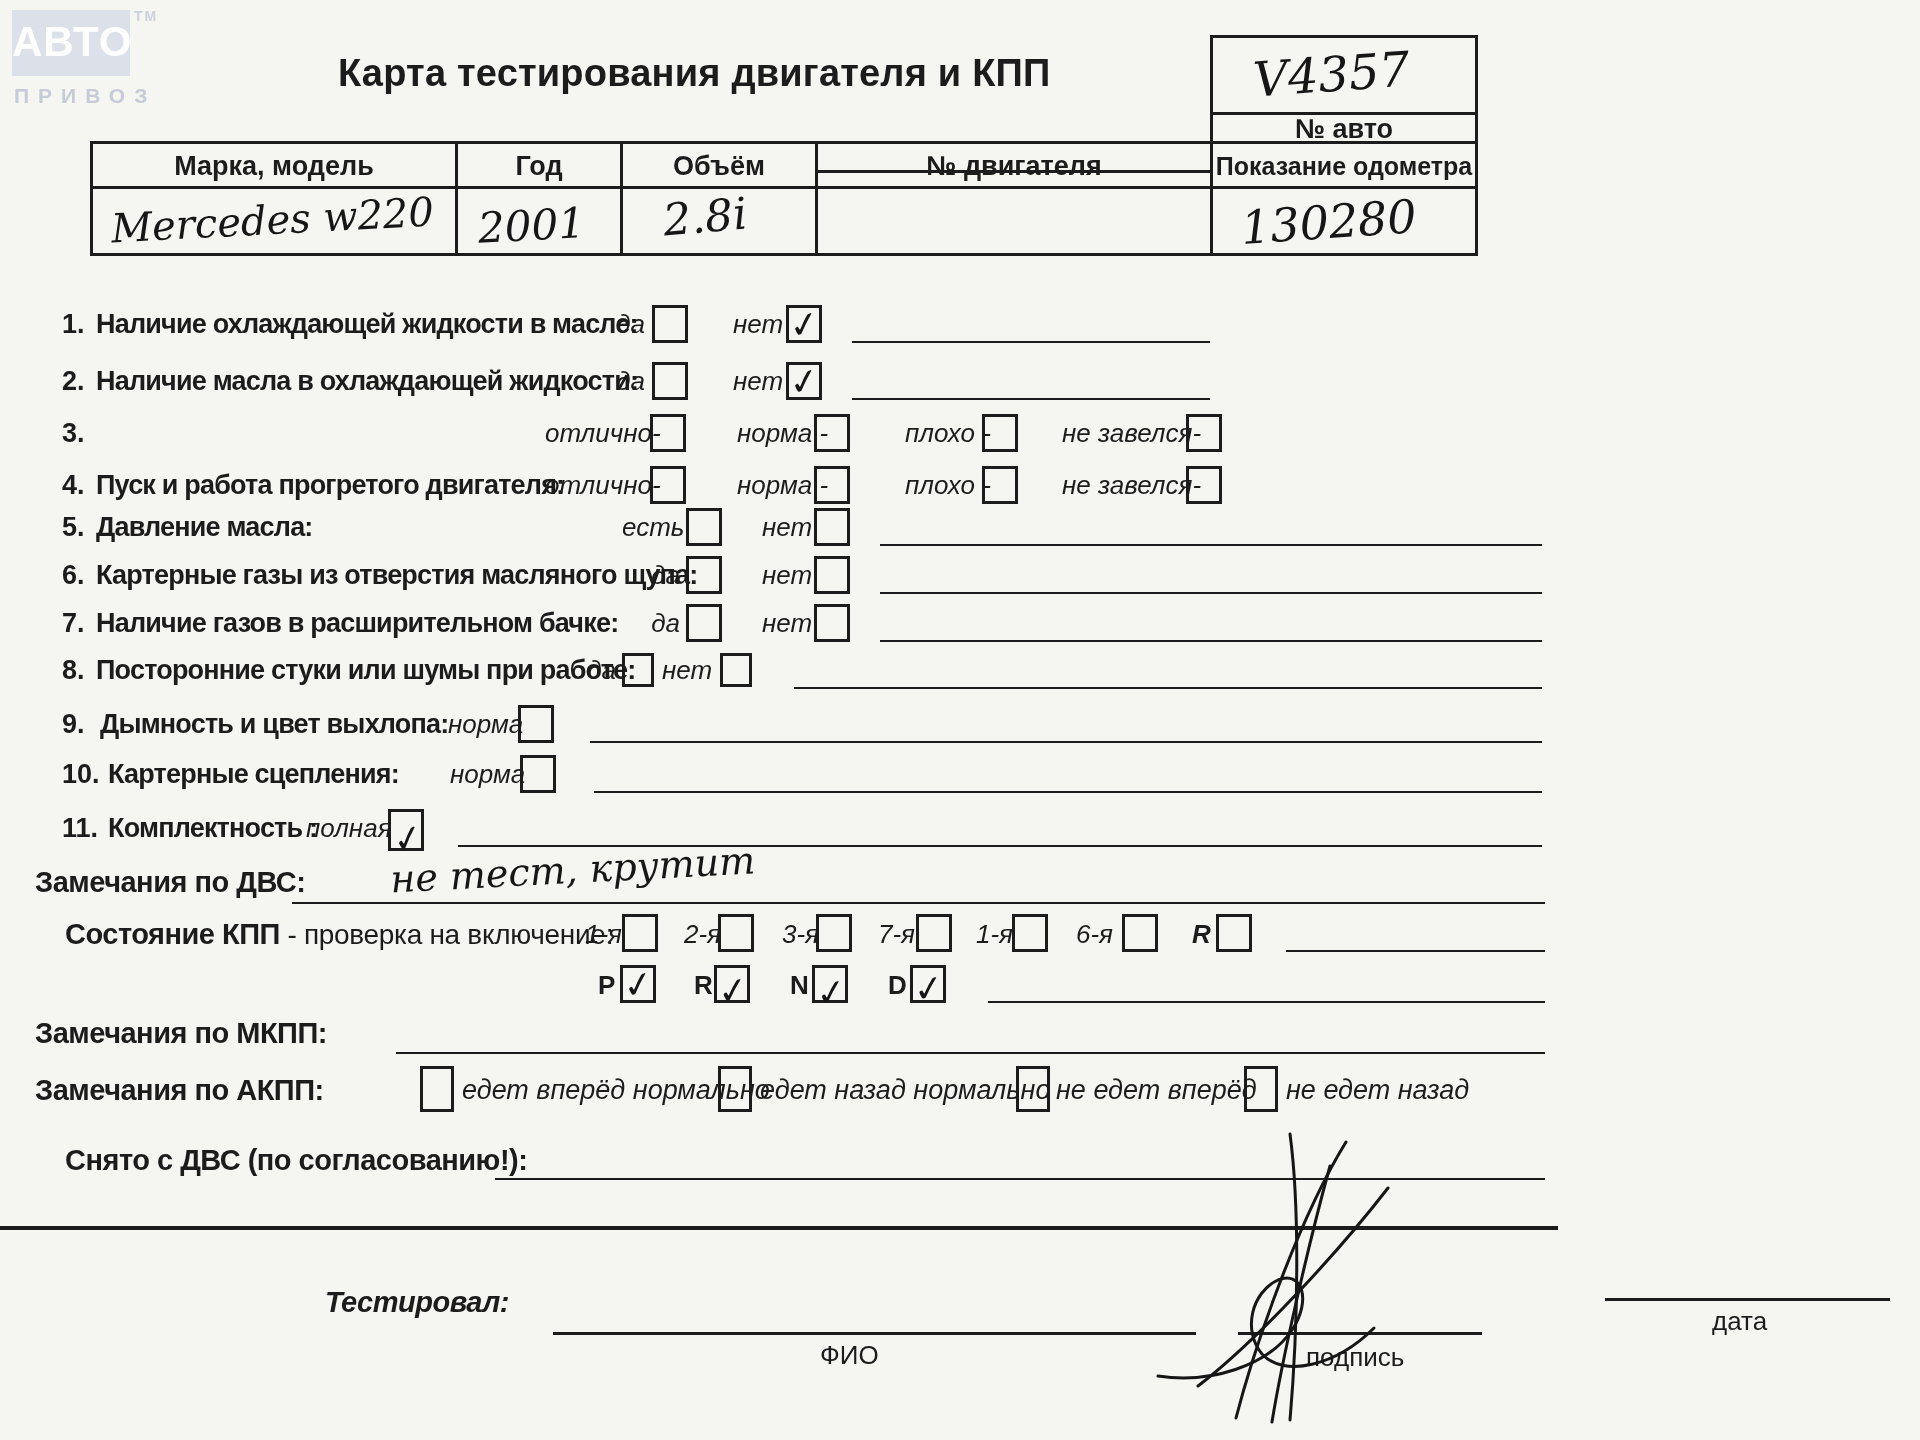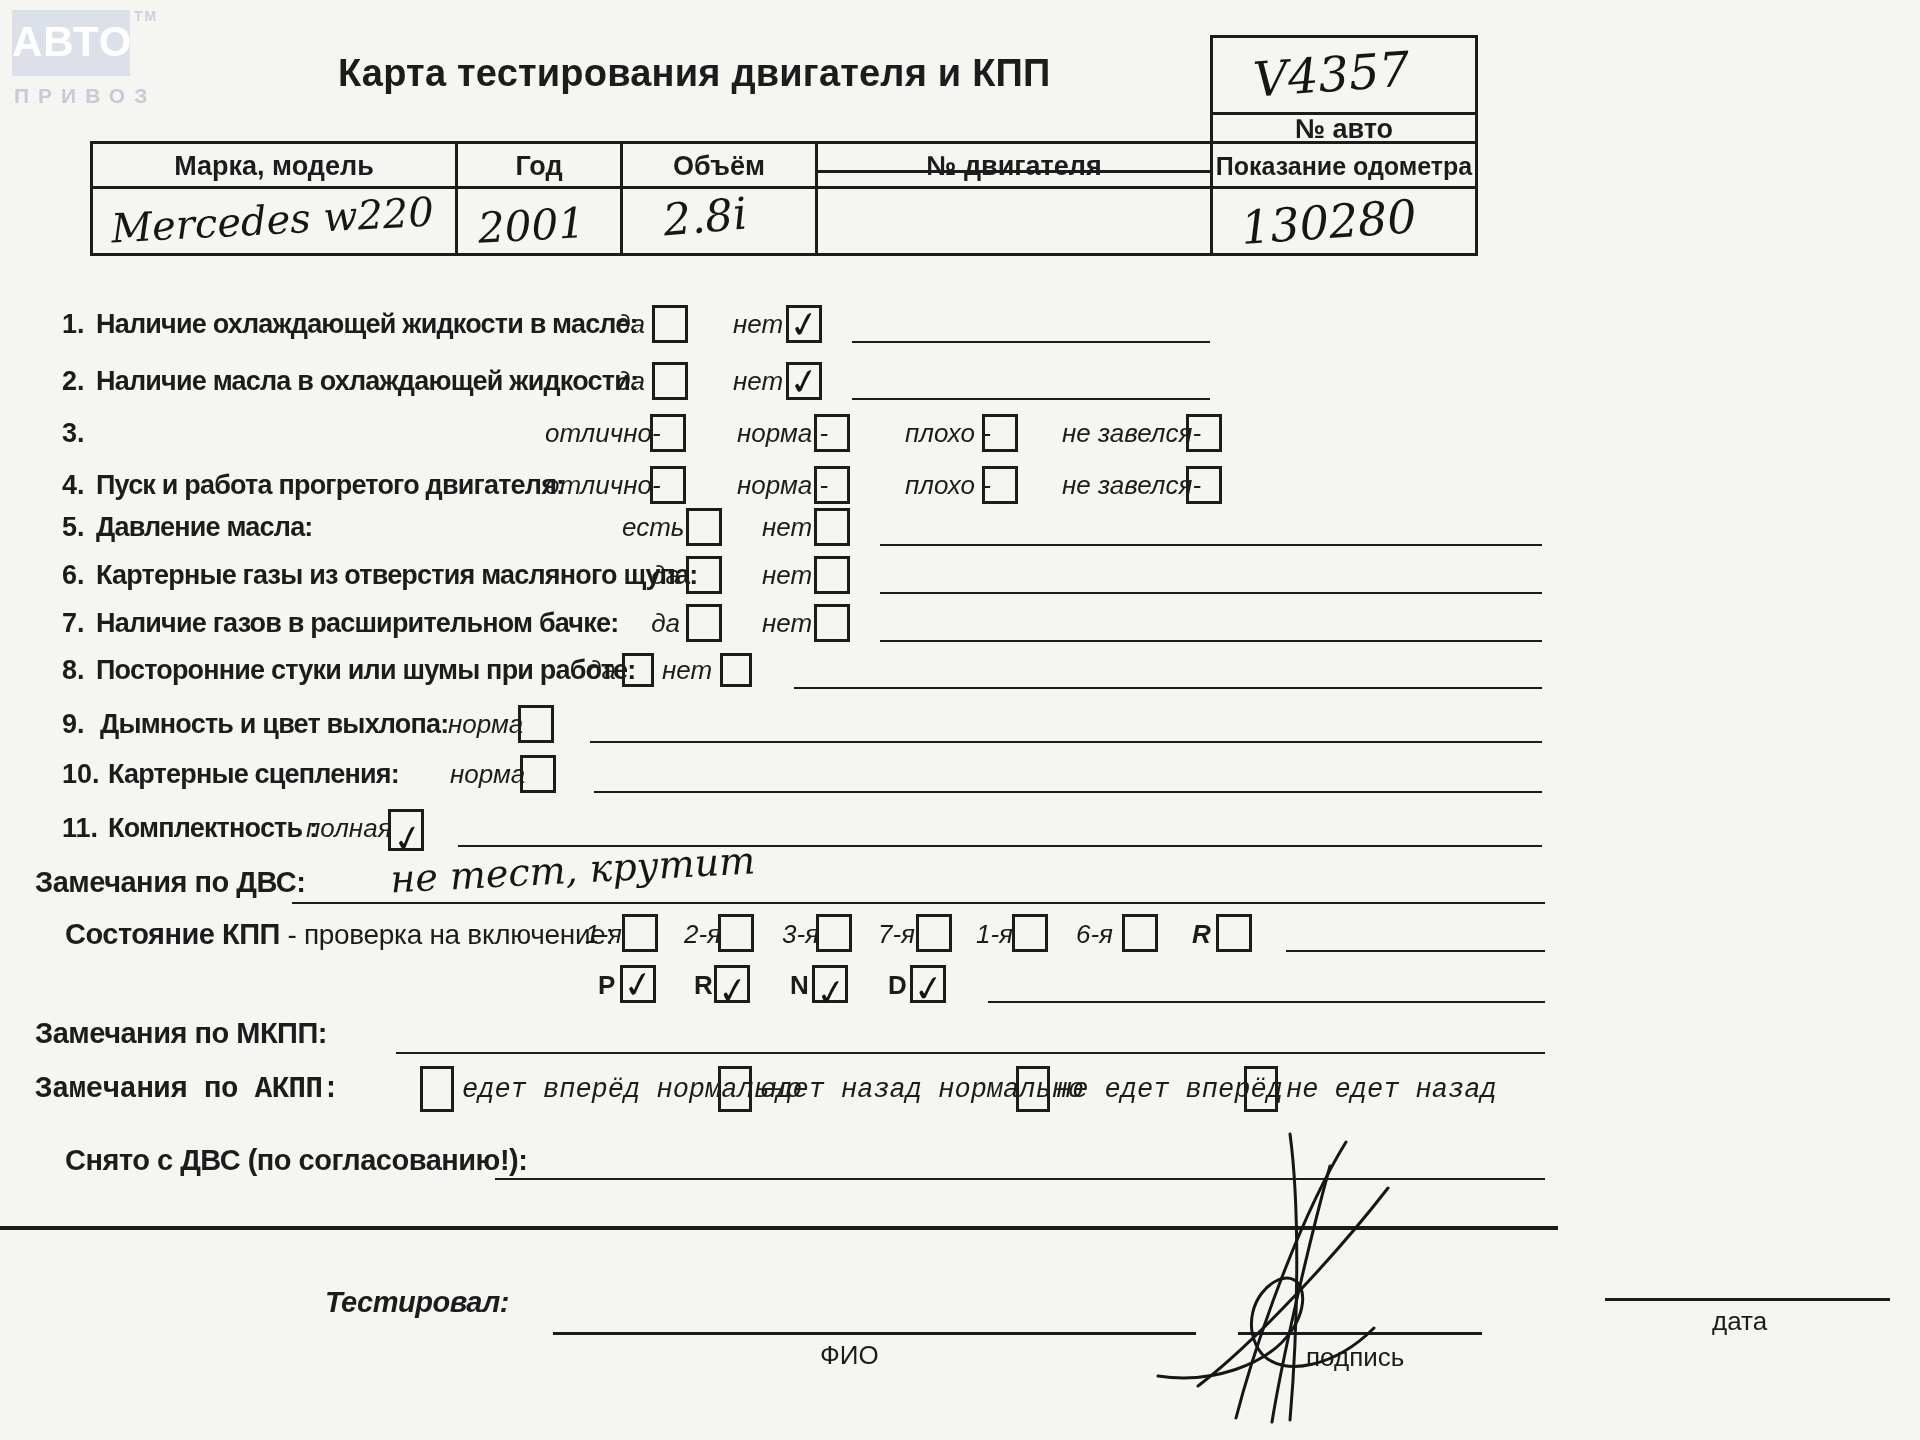--- a/index.html
+++ b/index.html
@@ -285,21 +285,21 @@
       <span class="mark" style="transform:rotate(-8deg) translateY(4px);">✓</span>
     </span>
   <span class="uline" style="left:988px;width:557px"></span>
 </div>
 
 <div class="row" style="top:1010px;height:46px;line-height:46px;">
   <span class="slabel" style="left:35px">Замечания по МКПП:</span>
   <span class="uline" style="left:396px;width:1149px;height:42px;"></span>
 </div>
 
-<div class="row" style="top:1064px;height:52px;line-height:52px;font-family:Liberation Mono, monospace;">
+<div class="row" style="top:1064px;height:52px;line-height:52px;">
   <span class="slabel" style="left:35px">Замечания по АКПП:</span>
   <span class="box" style="left:420px;width:34px;height:46px;top:2px;">
       <span class="mark"></span>
     </span>
   <span class="opt" style="left:462px;font-size:27px;">едет вперёд нормально</span>
   <span class="box" style="left:718px;width:34px;height:46px;top:2px;">
       <span class="mark"></span>
     </span>
   <span class="opt" style="left:760px;font-size:27px;">едет назад нормально</span>
   <span class="box" style="left:1016px;width:34px;height:46px;top:2px;">

